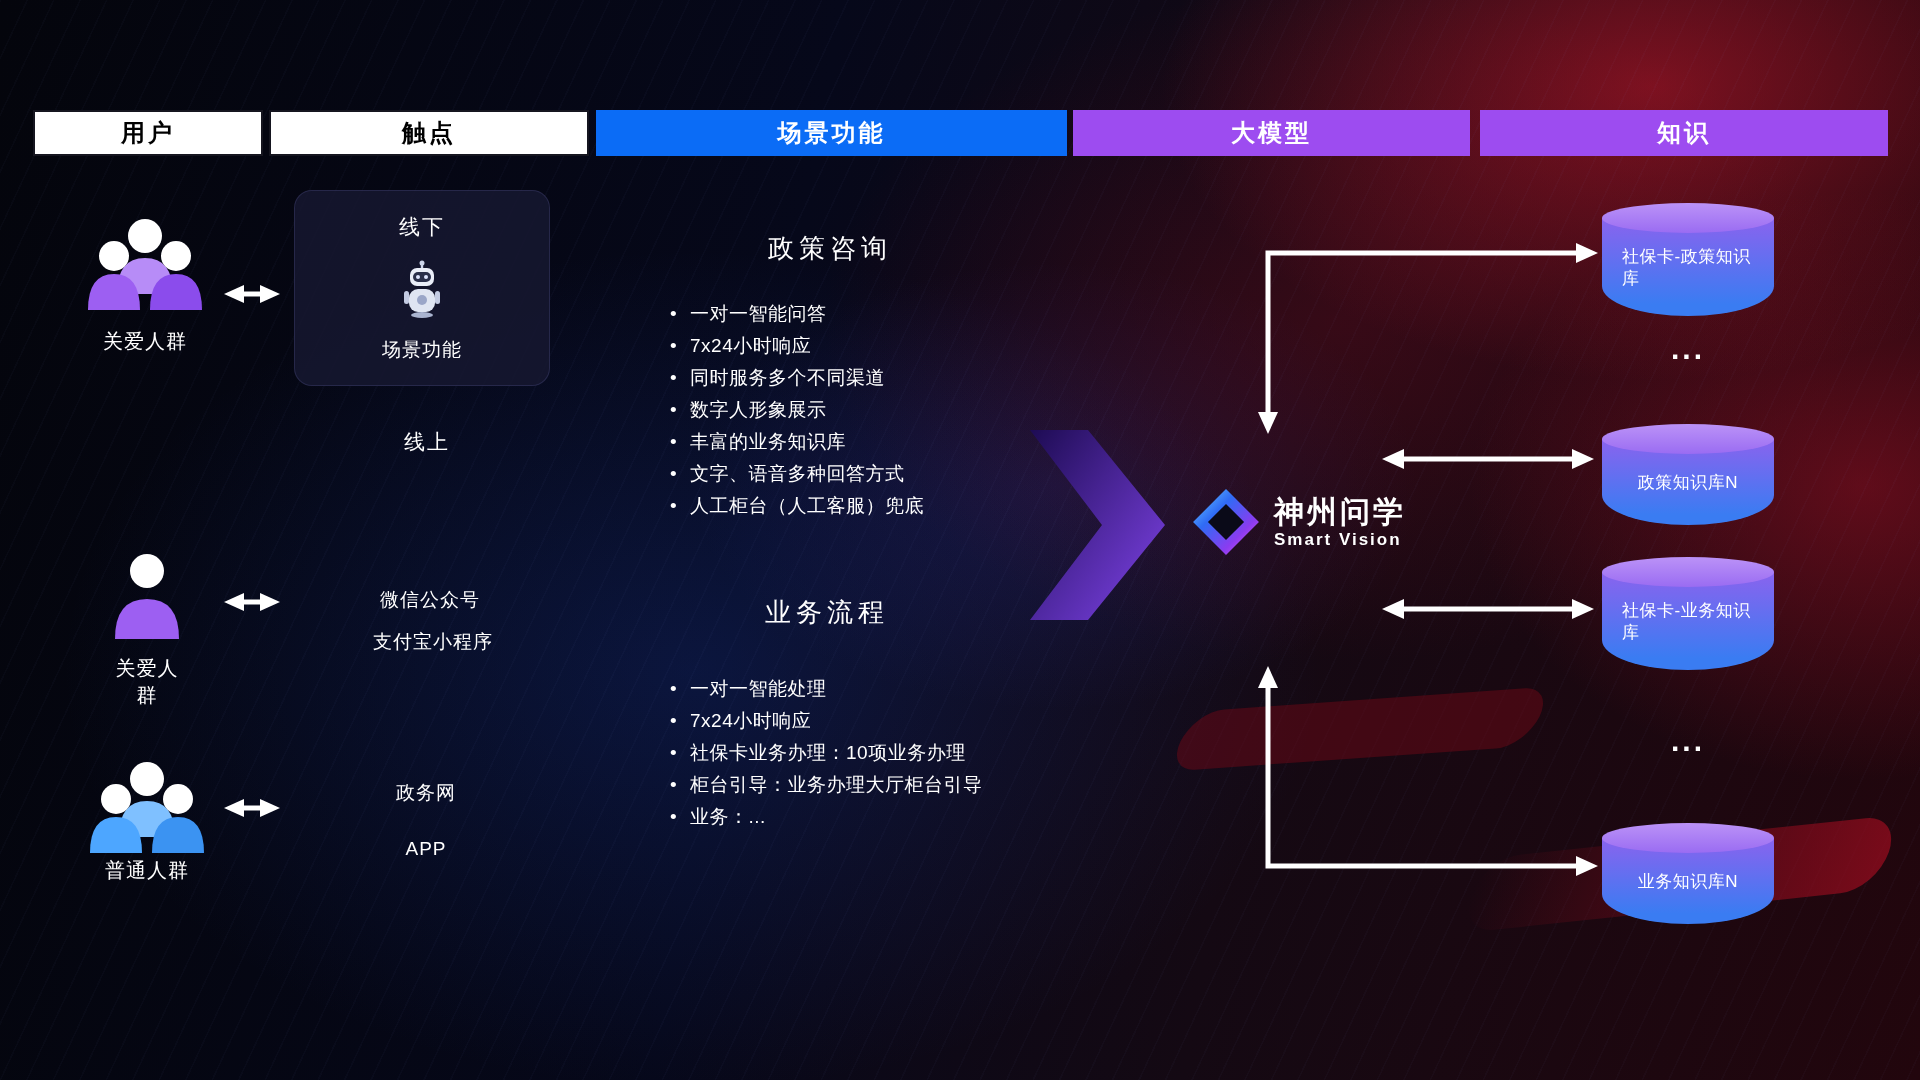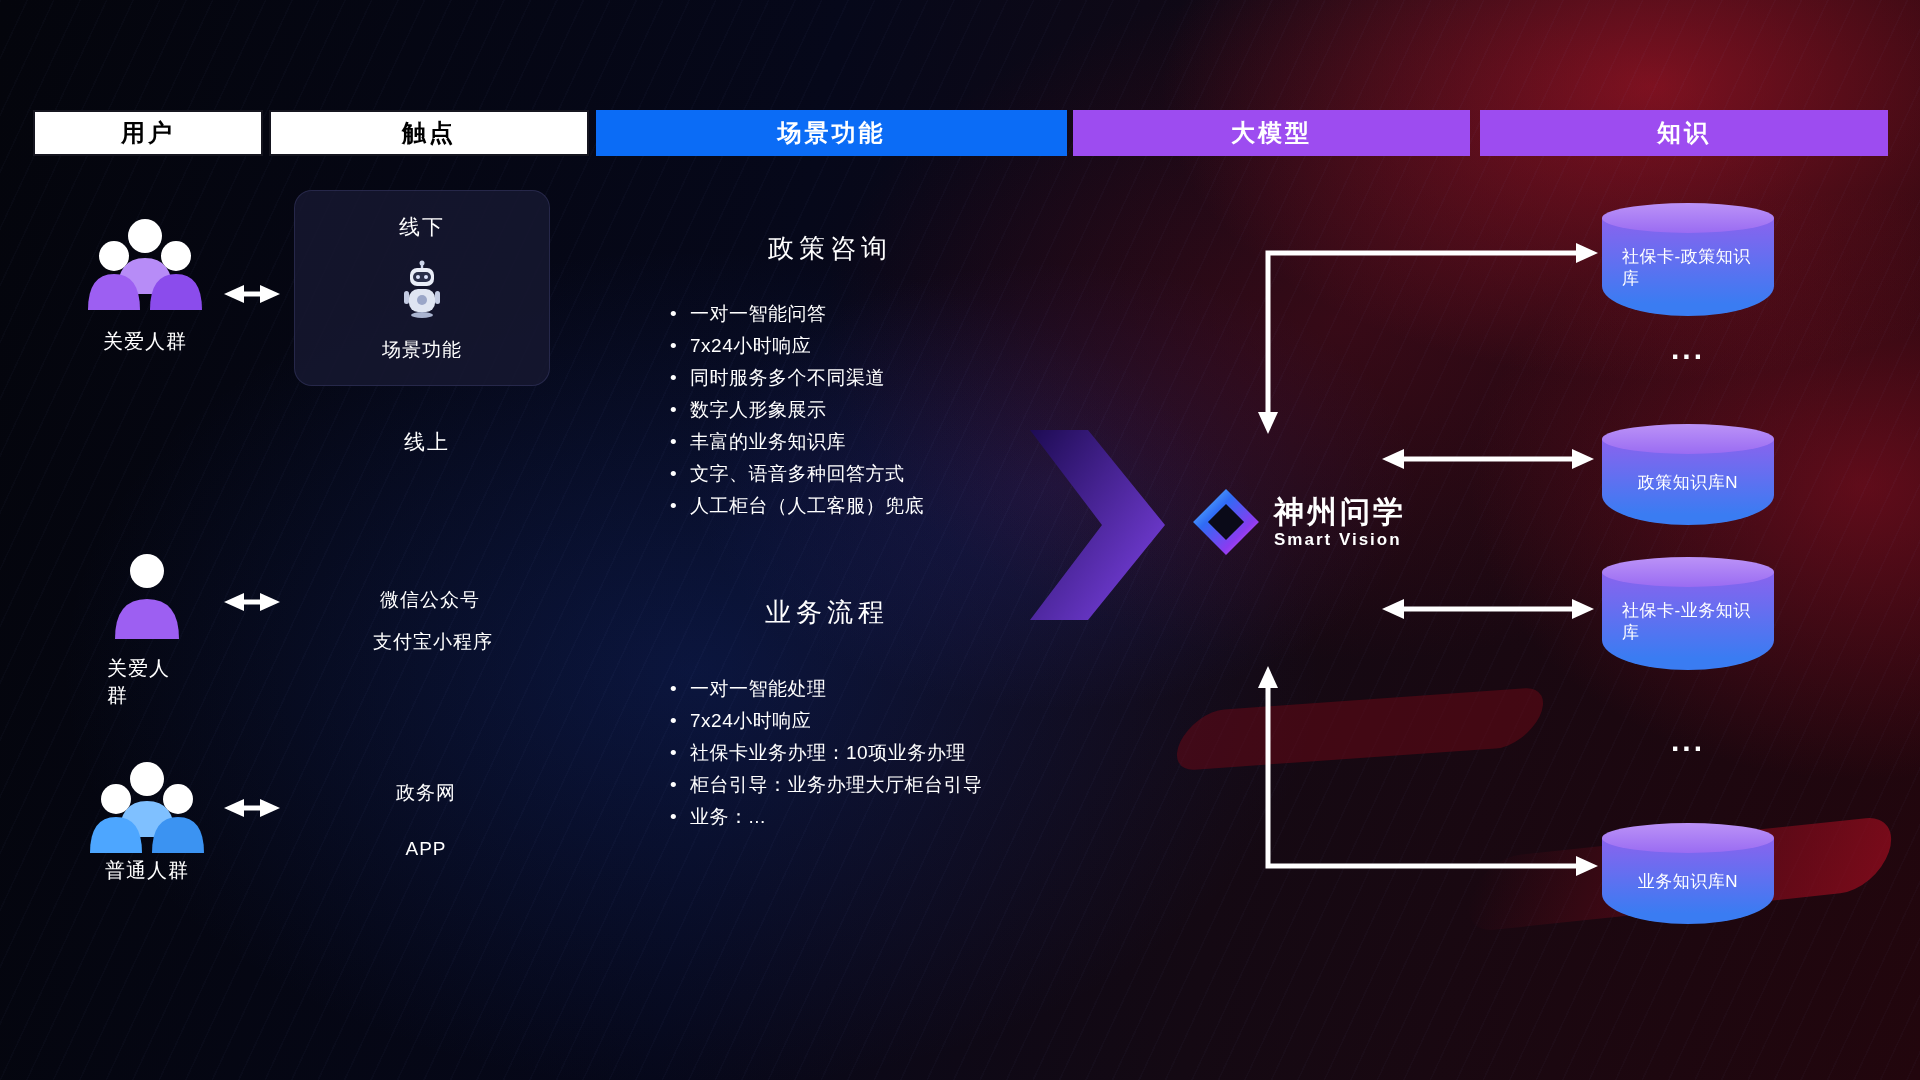--- a/index.html
+++ b/index.html
@@ -33,21 +33,21 @@
   .hdr.white{background:#fff;color:#000;border:2px solid #15151f;}
   .hdr.blue{background:var(--header-blue,#0b6cf6);color:#fff;}
   .hdr.purple{background:var(--header-purple,#9d4cf0);color:#fff;}
   .hdr.h1{left:33px;width:230px;}
   .hdr.h2{left:269px;width:320px;}
   .hdr.h3{left:596px;width:471px;}
   .hdr.h4{left:1073px;width:397px;}
   .hdr.h5{left:1480px;width:408px;}
 
   
-  .user-block{position:absolute;display:flex;flex-direction:column;align-items:center;}
+  .user-block{position:absolute;display:flex;flex-direction:column;align-items:center;text-align:center;}
   .user-block .lbl{font-size:20px;letter-spacing:1px;color:#fff;}
   .ub1{left:84px;top:214px;width:122px;gap:18px;}
   .ub2{left:107px;top:551px;width:80px;gap:16px;}
   .ub3{left:86px;top:757px;width:122px;gap:4px;}
 
   
   .tp-card{position:absolute;left:294px;top:190px;width:256px;height:196px;border-radius:18px;
     background:rgba(22,24,48,.85);border:1px solid rgba(130,130,210,.18);
     display:flex;flex-direction:column;align-items:center;justify-content:space-between;
     padding:22px 10px;box-sizing:border-box;}

